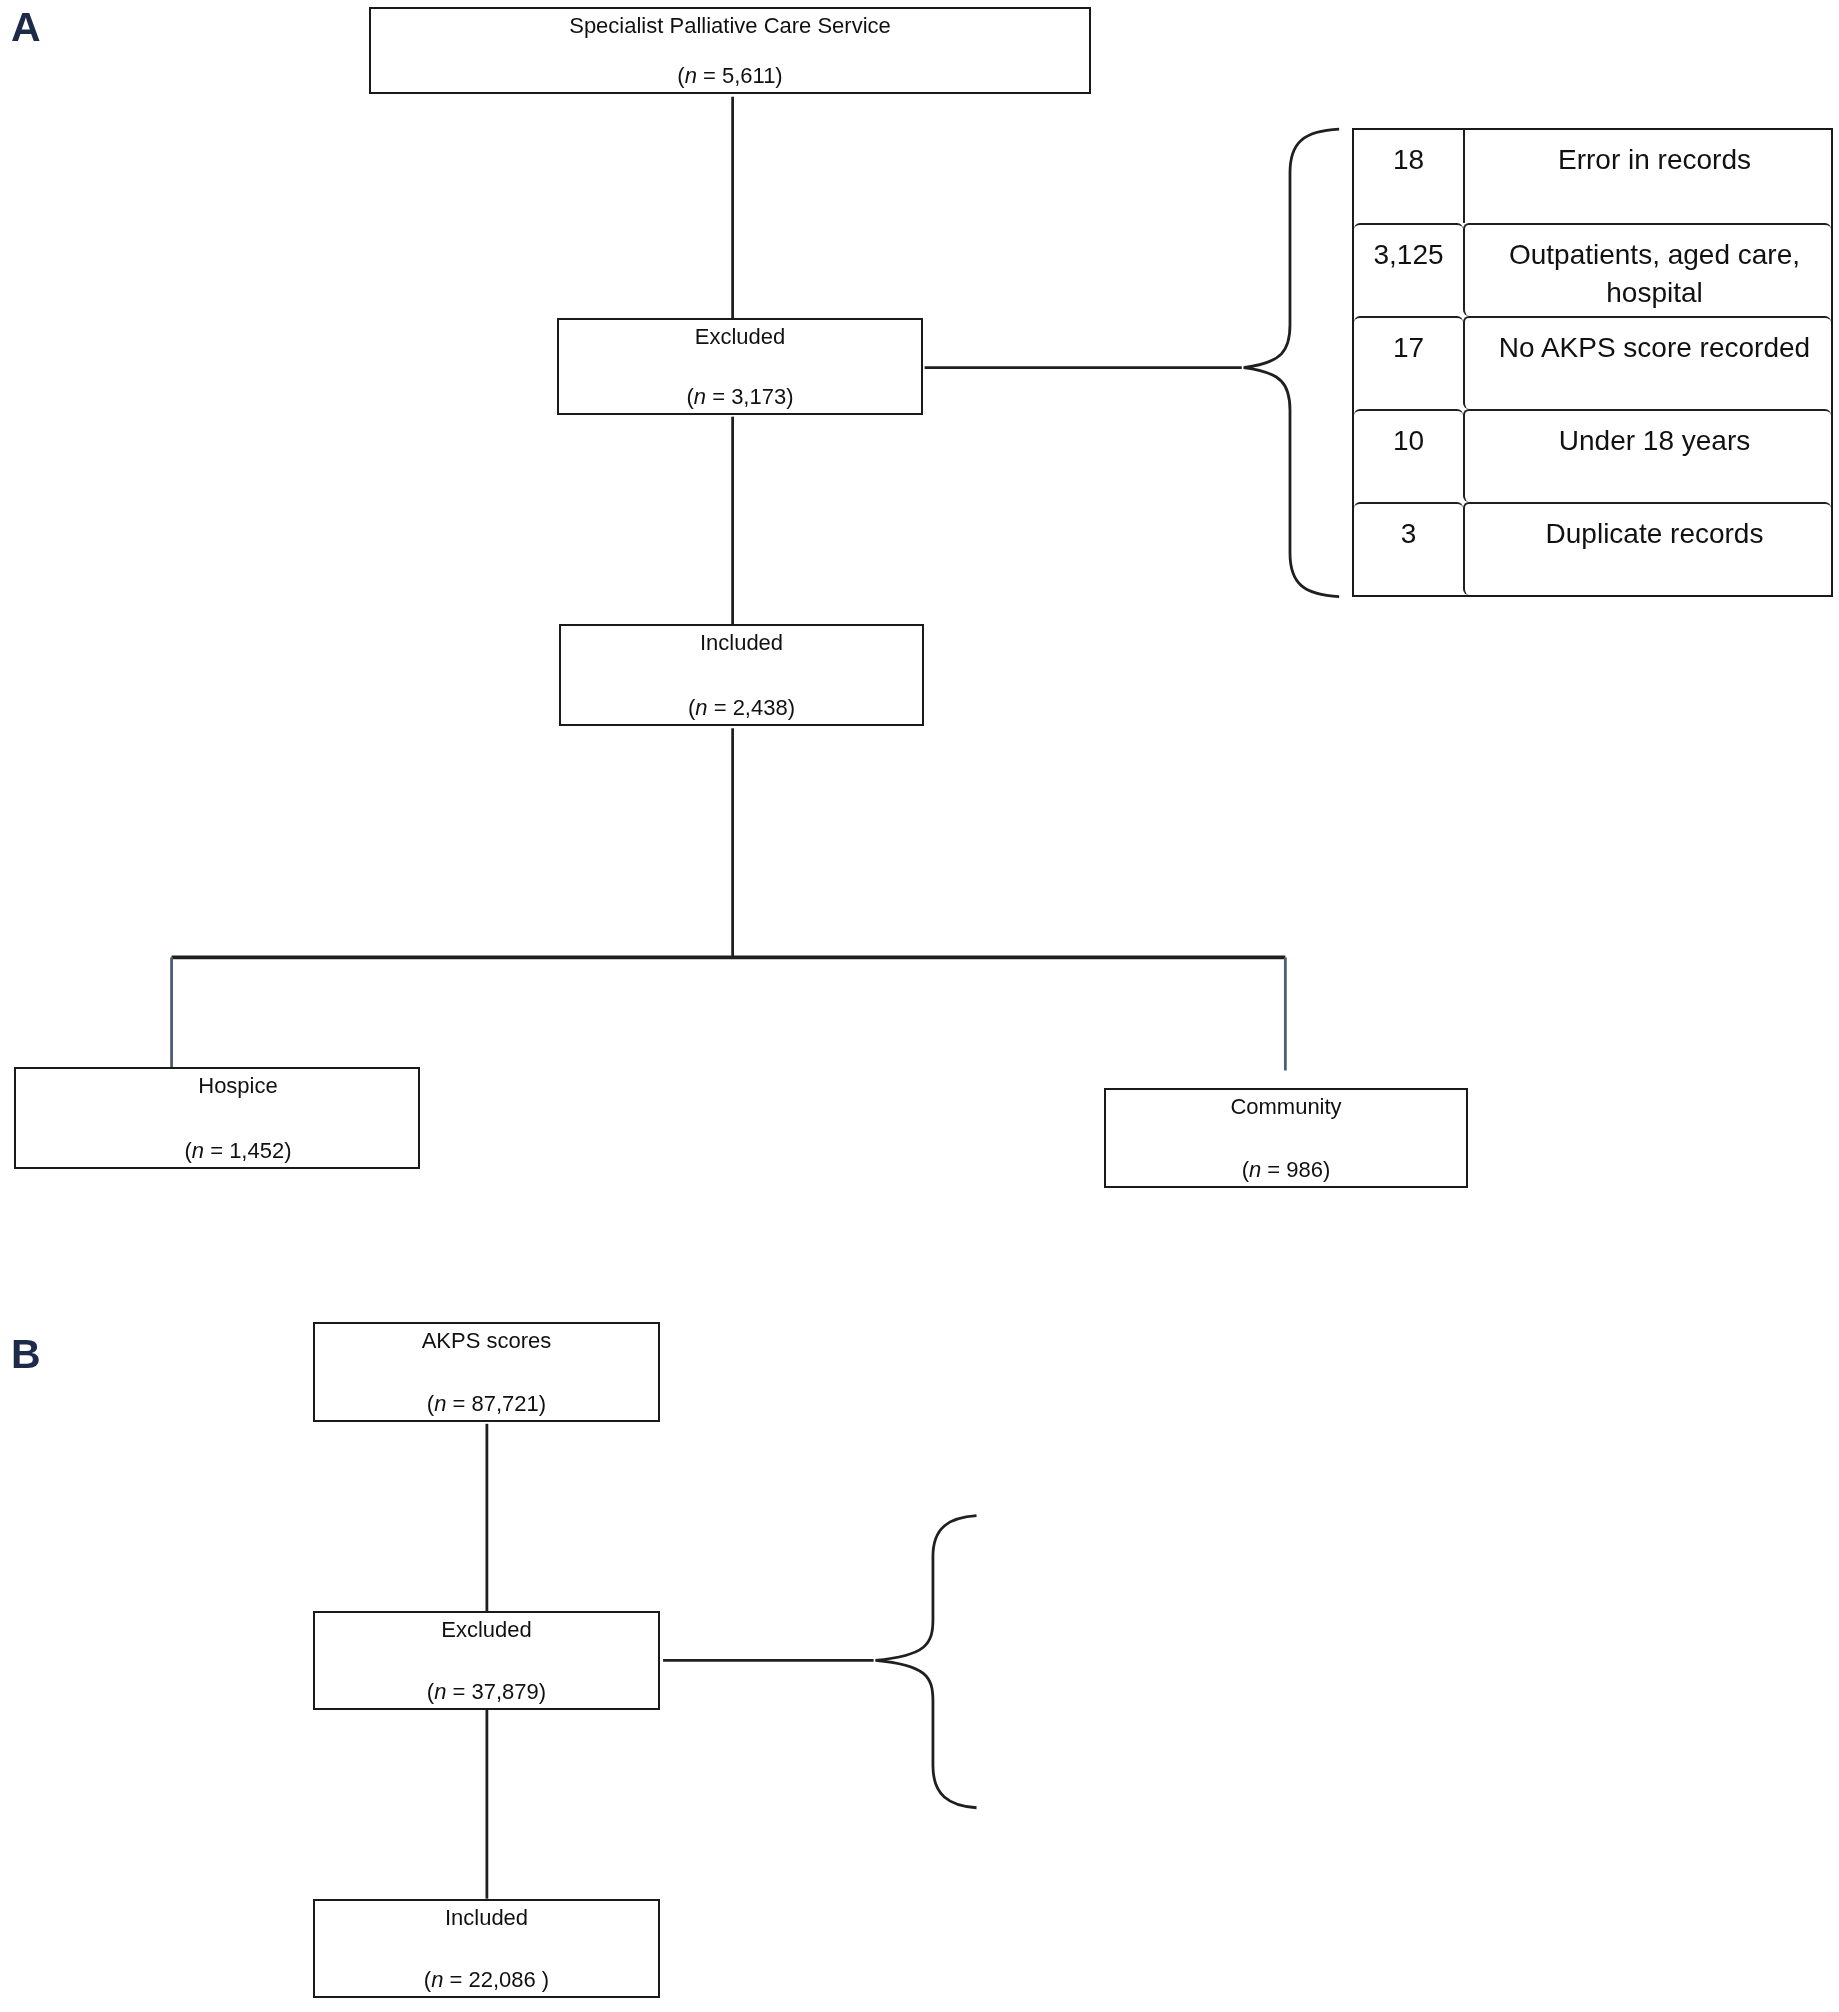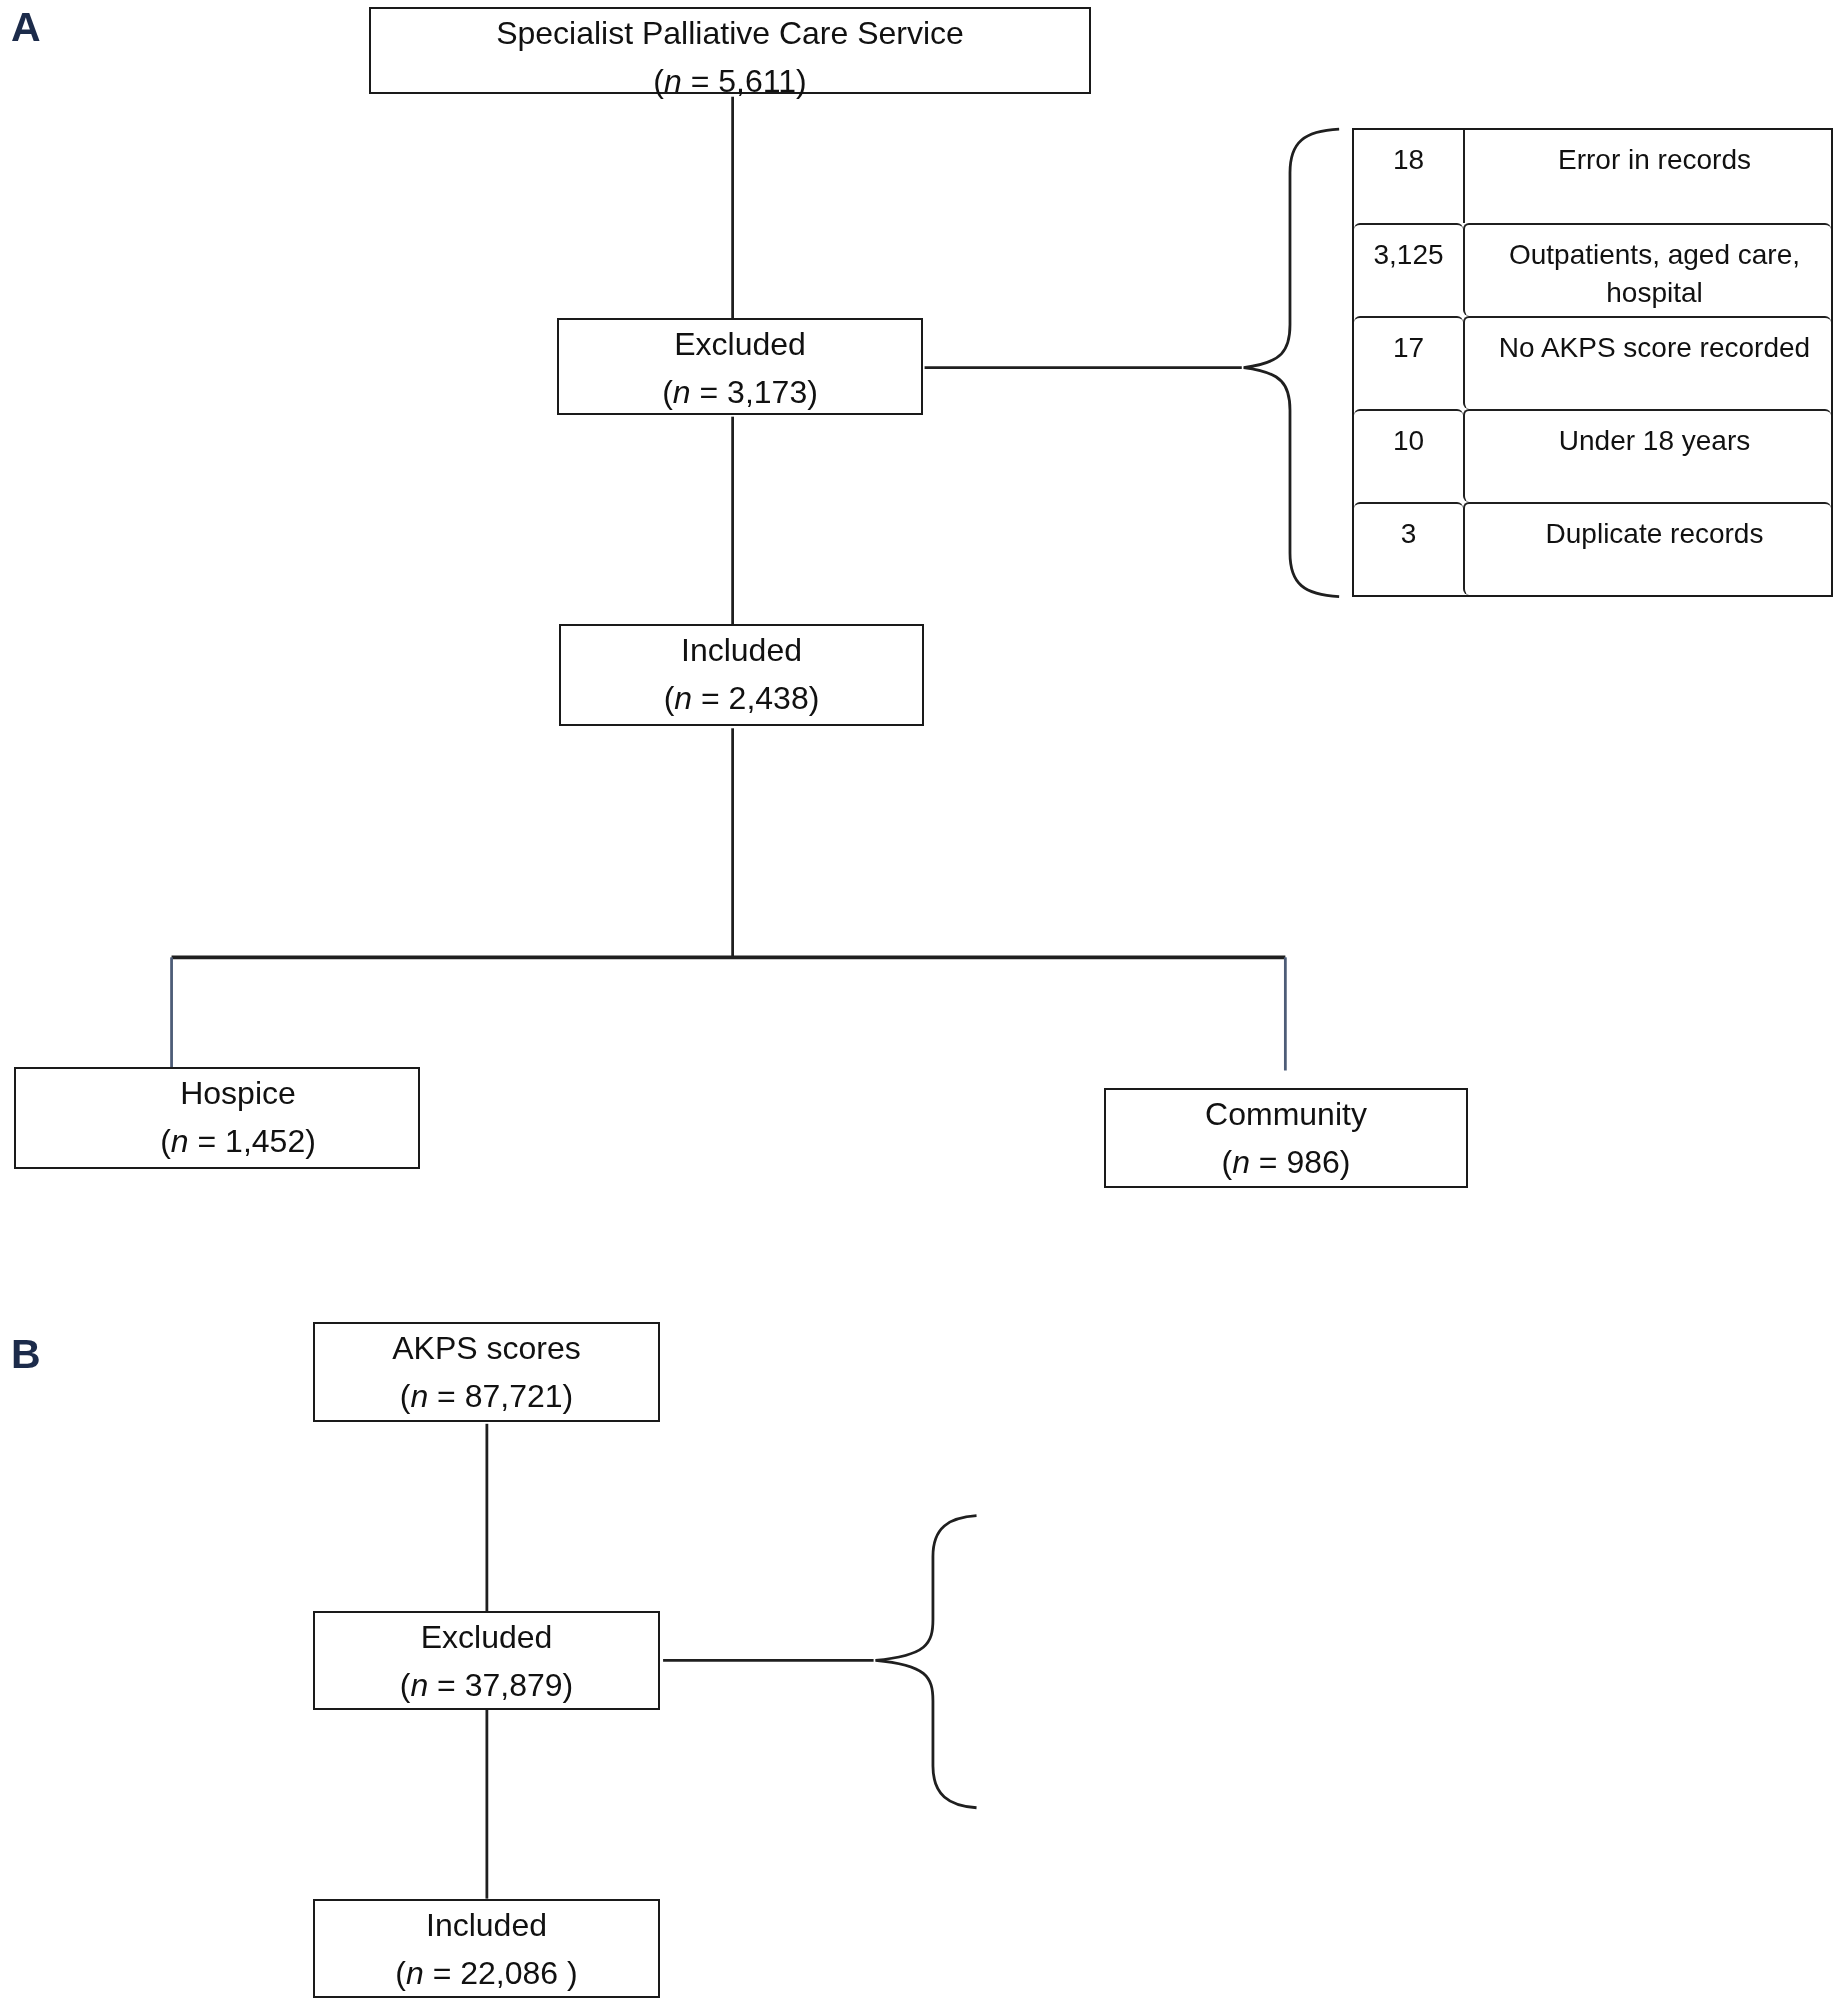--- a/index.html
+++ b/index.html
@@ -19,23 +19,23 @@
     color:#1c2b4a;
     line-height:1;
   }
   .box{
     position:absolute;
     background:#ffffff;
     border:2.8px solid #1a1a1a;
     display:flex;
     flex-direction:column;
     align-items:center;
-    justify-content:flex-start;
+    justify-content:space-between;
     text-align:center;
-    font-size:32px;
+    font-size:22px;
     line-height:1.5;
     color:#111111;
   }
   .var{font-style:italic;}
   .tbl{
     position:absolute;
     background:#ffffff;
     border:2.8px solid #1a1a1a;
     display:grid;
     font-size:28px;

